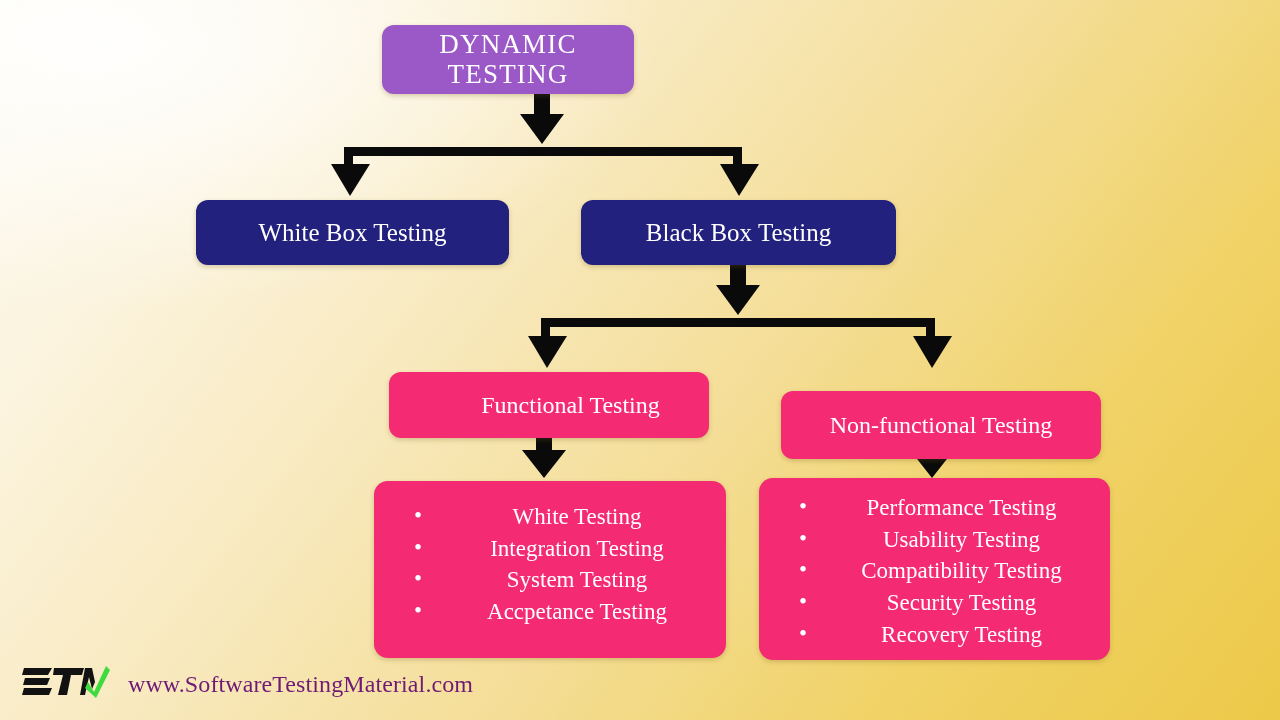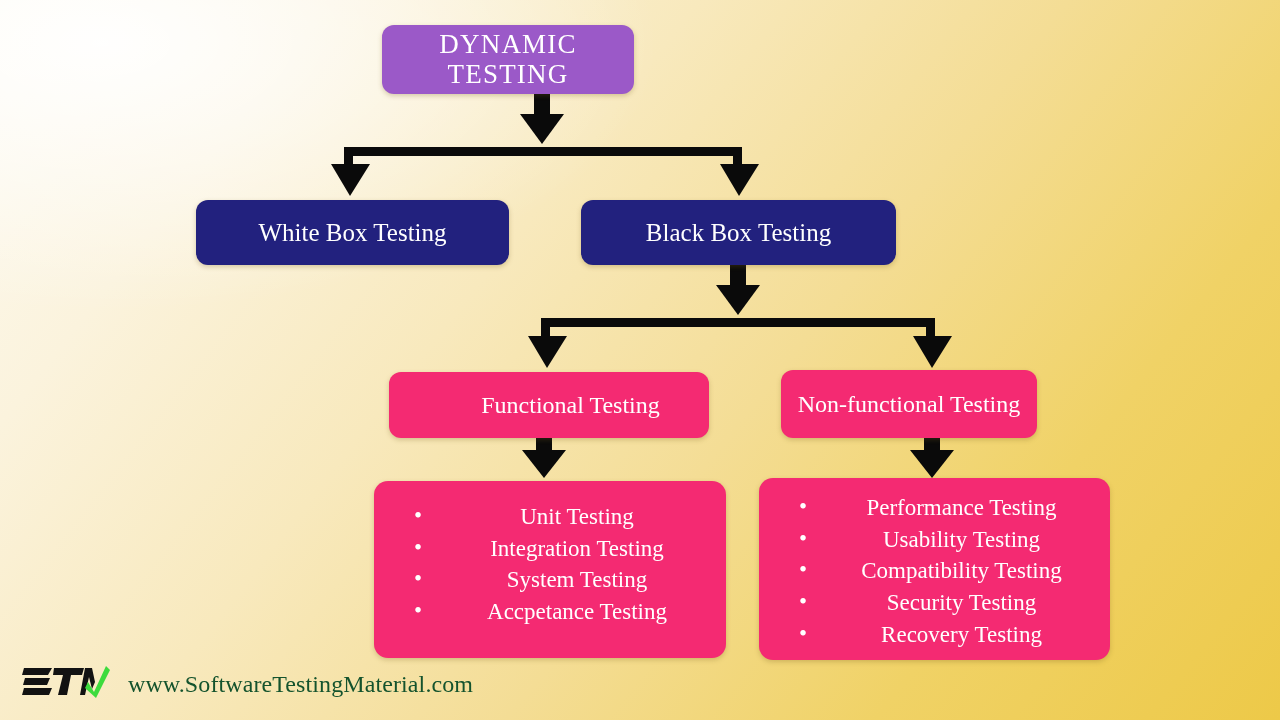--- a/index.html
+++ b/index.html
@@ -103,21 +103,21 @@
     left: 22px;
     bottom: 14px;
     display: flex;
     align-items: center;
     gap: 18px;
     z-index: 8;
   }
 
   #footer-url {
     font-size: 24px;
-    color: #14532d;
+    color: #701a75;
     letter-spacing: 0.1px;
   }
 
   .logo-wrap { display: block; }
 </style>
 </head>
 <body>
 
 <div id="canvas">
 
@@ -163,27 +163,27 @@
   </div>
 
   <div class="node node-blue" style="left:581px; top:200px; width:315px; height:65px;">
     <span>Black Box Testing</span>
   </div>
 
   <div class="node node-pink" style="left:389px; top:372px; width:320px; height:66px;padding-left:43px;">
     <span>Functional Testing</span>
   </div>
 
-  <div class="node node-pink" style="left:781px; top:370px; width:256px; height:68px;text-align:center;">
+  <div class="node node-pink" style="left:781px; top:391px; width:320px; height:68px;text-align:center;">
     <span>Non-functional Testing</span>
   </div>
 
   <div class="node node-list" style="left:374px; top:481px; width:352px; height:177px;">
     <ul>
-      <li>Unit Testing</li>
+      <li>White Testing</li>
       <li>Integration Testing</li>
       <li>System Testing</li>
       <li>Accpetance Testing</li>
     </ul>
   </div>
 
   <div class="node node-list" style="left:759px; top:478px; width:351px; height:182px; padding-top:14px;">
     <ul>
       <li>Performance Testing</li>
       <li>Usability Testing</li>

